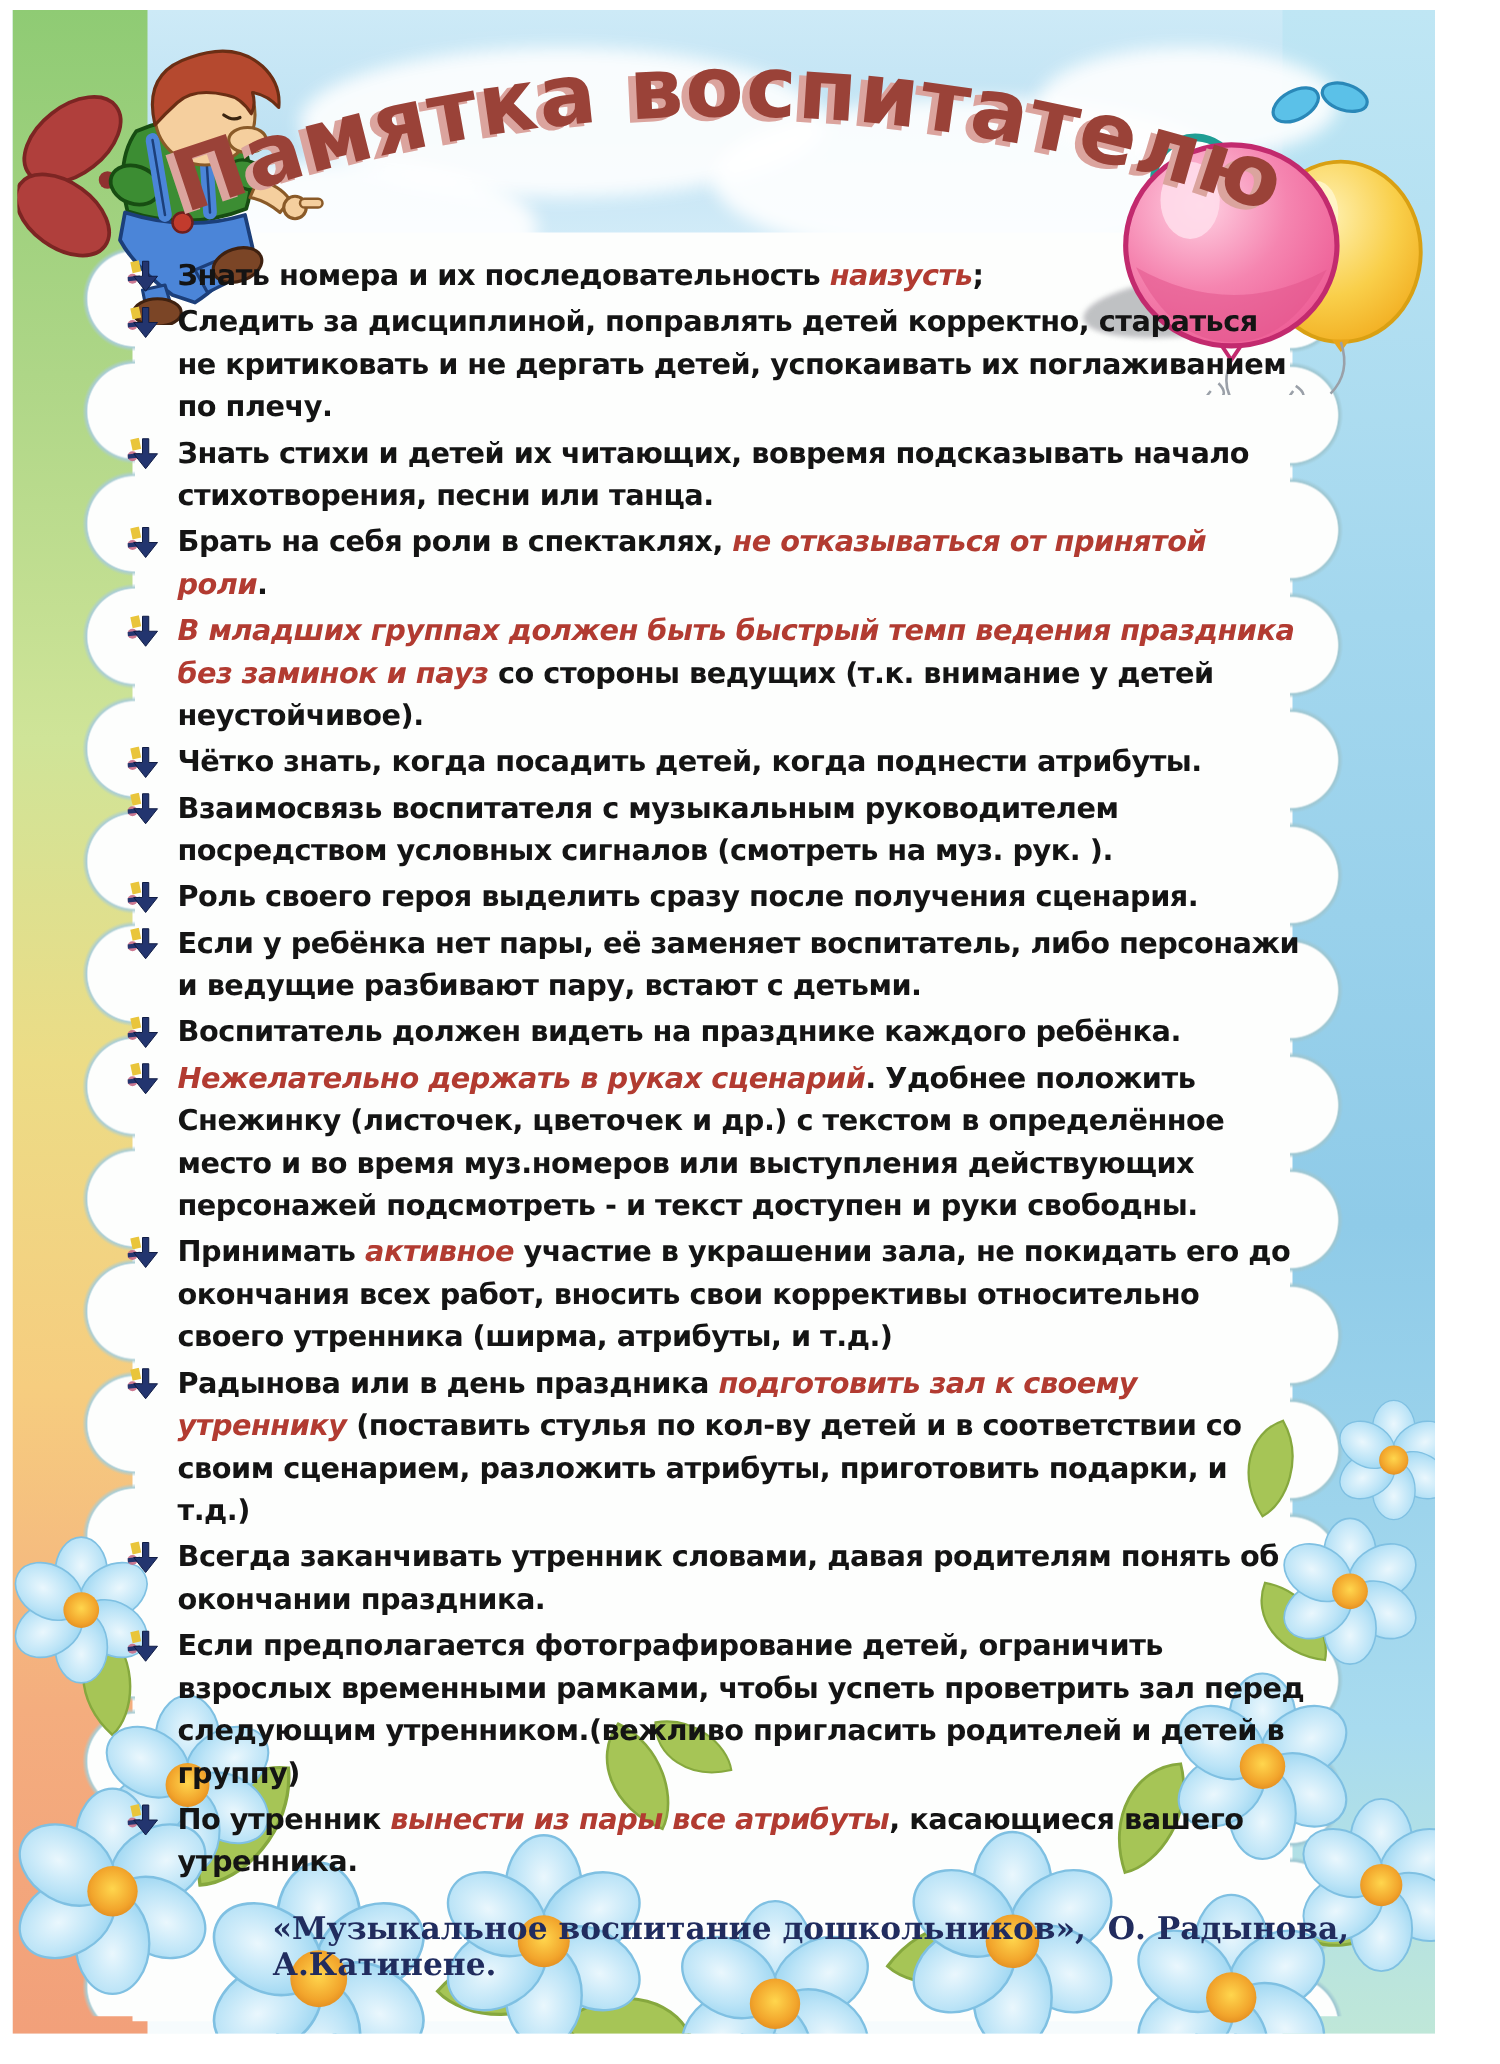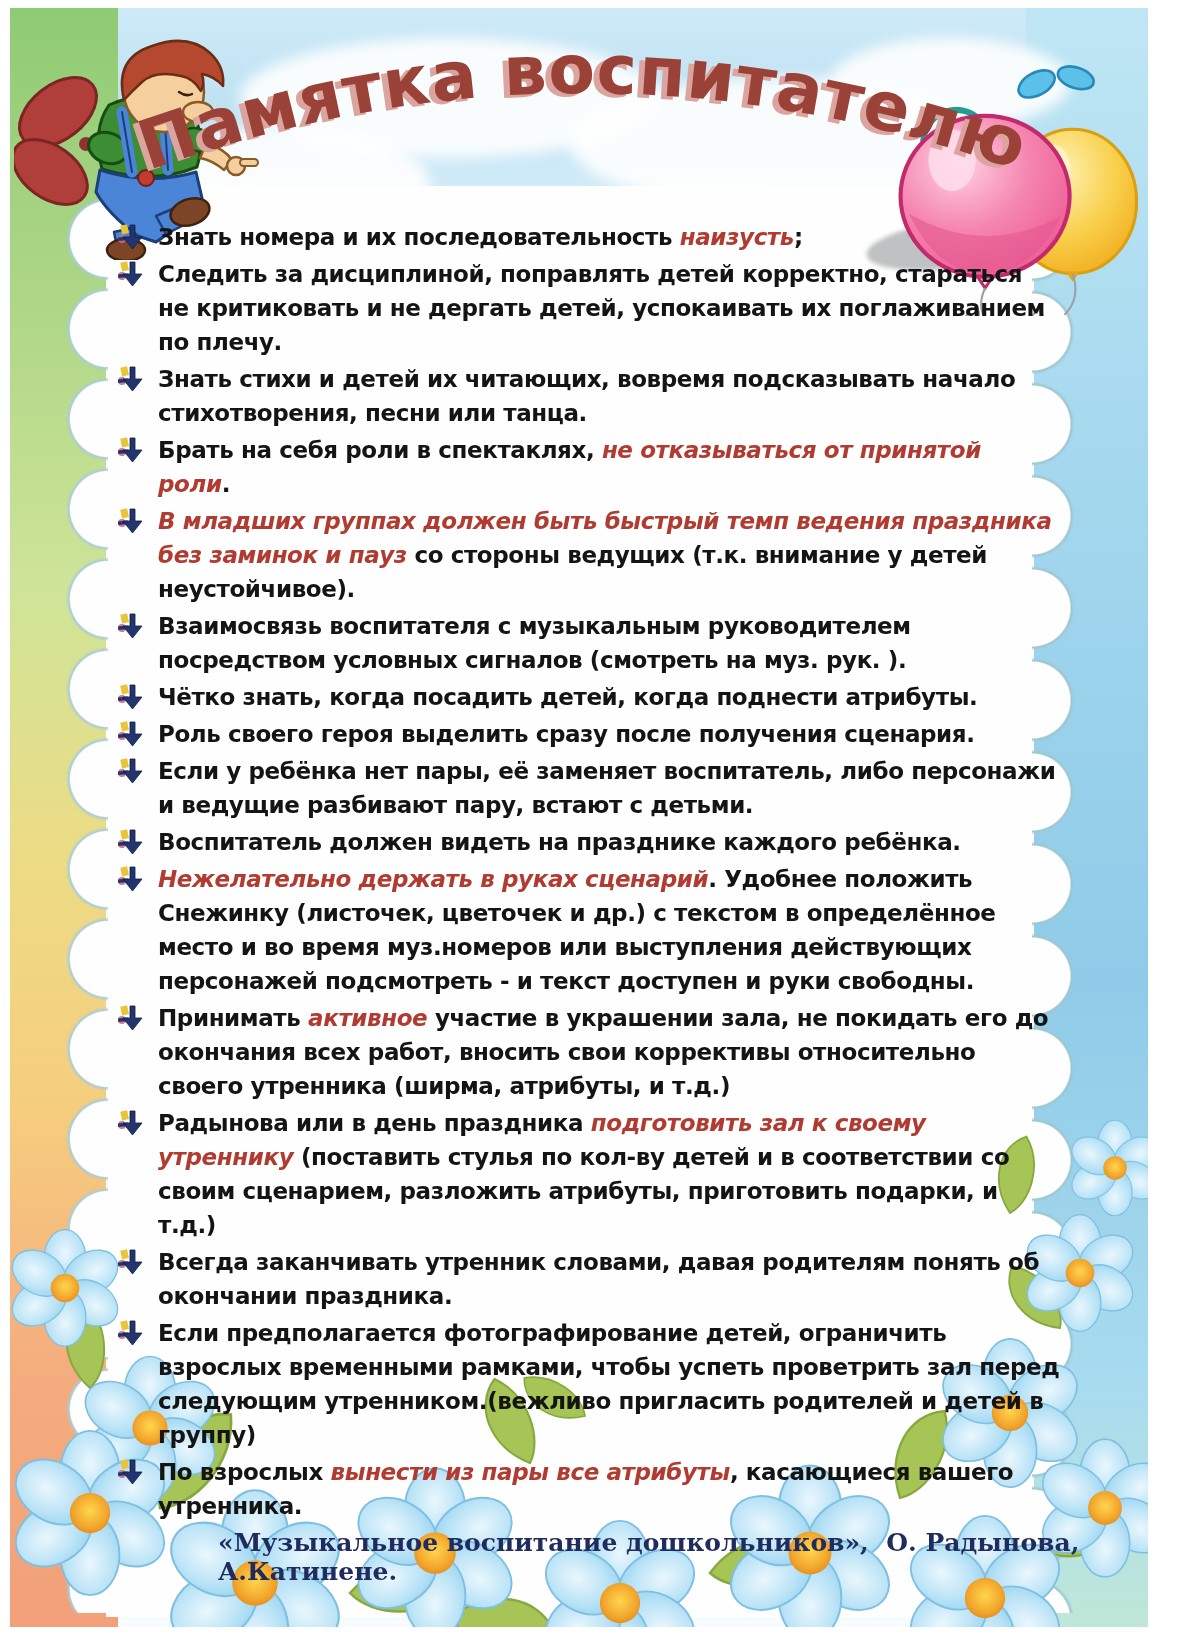--- a/index.html
+++ b/index.html
@@ -32,21 +32,21 @@
     background-size:48px 92px;}
 
   
   .title-svg{position:absolute;left:178px;top:10px;width:790px;height:185px;z-index:6;overflow:visible;}
   .title-svg text{font-family:"DejaVu Sans","Liberation Sans",sans-serif;font-weight:bold;font-size:68px;letter-spacing:1px;}
   .subtitle{position:absolute;left:210px;top:138px;width:690px;z-index:6;text-align:center;
     font-family:"DejaVu Serif","Liberation Serif",serif;font-style:italic;font-weight:bold;
     font-size:30px;color:var(--navy,#1f2a5a);}
 
   
-  .memo-list{position:absolute;left:92px;top:196px;width:942px;margin:16px;padding:0;list-style:none;z-index:5;}
+  .memo-list{position:absolute;left:92px;top:196px;width:942px;margin:0;padding:0;list-style:none;z-index:5;}
   .memo-list li{position:relative;padding-left:40px;margin:0 0 3px 0;
     font-size:23px;font-weight:bold;line-height:34px;letter-spacing:-0.4px;color:var(--body-text,#141414);}
   .memo-list .bullet{position:absolute;left:0;top:4px;width:27px;height:27px;}
   .seg{color:var(--body-text,#141414);}
   .seg.red{color:var(--accent-red,#b23b31);font-style:italic;}
 
   .footer-cite{position:relative;margin:10px 0 0 58px;z-index:5;white-space:pre-wrap;
     font-family:"DejaVu Serif","Liberation Serif",serif;font-weight:bold;
     font-size:25px;color:var(--navy,#1f2a5a);}
 
@@ -239,32 +239,32 @@
               <rect x="3" y="1" width="7" height="9" fill="#e9c53b" transform="rotate(-12 6 5)"></rect>
               <circle cx="4" cy="15" r="4" fill="#c76a86" opacity="0.9"></circle>
               <rect x="0" y="13" width="10" height="3.5" fill="#23356f" transform="rotate(-6 5 14)"></rect>
               <path d="M12 1 h5 v12 h7 l-9.5 12 L5 13 h7 z" fill="#23356f" stroke="#101d45" stroke-width="0.8"></path>
             </svg></span><span class="seg red">В младших группах должен быть быстрый темп ведения праздника без заминок и пауз</span><span class="seg"> со стороны ведущих (т.к. внимание у детей неустойчивое).</span></li>
         <li><span class="bullet"><svg viewBox="0 0 27 27" width="27" height="27">
               <rect x="3" y="1" width="7" height="9" fill="#e9c53b" transform="rotate(-12 6 5)"></rect>
               <circle cx="4" cy="15" r="4" fill="#c76a86" opacity="0.9"></circle>
               <rect x="0" y="13" width="10" height="3.5" fill="#23356f" transform="rotate(-6 5 14)"></rect>
               <path d="M12 1 h5 v12 h7 l-9.5 12 L5 13 h7 z" fill="#23356f" stroke="#101d45" stroke-width="0.8"></path>
+            </svg></span><span class="seg">Чётко знать, когда посадить детей, когда поднести атрибуты.</span></li>
+        <li><span class="bullet"><svg viewBox="0 0 27 27" width="27" height="27">
+              <rect x="3" y="1" width="7" height="9" fill="#e9c53b" transform="rotate(-12 6 5)"></rect>
+              <circle cx="4" cy="15" r="4" fill="#c76a86" opacity="0.9"></circle>
+              <rect x="0" y="13" width="10" height="3.5" fill="#23356f" transform="rotate(-6 5 14)"></rect>
+              <path d="M12 1 h5 v12 h7 l-9.5 12 L5 13 h7 z" fill="#23356f" stroke="#101d45" stroke-width="0.8"></path>
             </svg></span><span class="seg">Взаимосвязь воспитателя с музыкальным руководителем посредством условных сигналов (смотреть на муз. рук. ).</span></li>
         <li><span class="bullet"><svg viewBox="0 0 27 27" width="27" height="27">
               <rect x="3" y="1" width="7" height="9" fill="#e9c53b" transform="rotate(-12 6 5)"></rect>
               <circle cx="4" cy="15" r="4" fill="#c76a86" opacity="0.9"></circle>
               <rect x="0" y="13" width="10" height="3.5" fill="#23356f" transform="rotate(-6 5 14)"></rect>
               <path d="M12 1 h5 v12 h7 l-9.5 12 L5 13 h7 z" fill="#23356f" stroke="#101d45" stroke-width="0.8"></path>
-            </svg></span><span class="seg">Чётко знать, когда посадить детей, когда поднести атрибуты.</span></li>
-        <li><span class="bullet"><svg viewBox="0 0 27 27" width="27" height="27">
-              <rect x="3" y="1" width="7" height="9" fill="#e9c53b" transform="rotate(-12 6 5)"></rect>
-              <circle cx="4" cy="15" r="4" fill="#c76a86" opacity="0.9"></circle>
-              <rect x="0" y="13" width="10" height="3.5" fill="#23356f" transform="rotate(-6 5 14)"></rect>
-              <path d="M12 1 h5 v12 h7 l-9.5 12 L5 13 h7 z" fill="#23356f" stroke="#101d45" stroke-width="0.8"></path>
             </svg></span><span class="seg">Роль своего героя выделить сразу после получения сценария.</span></li>
         <li><span class="bullet"><svg viewBox="0 0 27 27" width="27" height="27">
               <rect x="3" y="1" width="7" height="9" fill="#e9c53b" transform="rotate(-12 6 5)"></rect>
               <circle cx="4" cy="15" r="4" fill="#c76a86" opacity="0.9"></circle>
               <rect x="0" y="13" width="10" height="3.5" fill="#23356f" transform="rotate(-6 5 14)"></rect>
               <path d="M12 1 h5 v12 h7 l-9.5 12 L5 13 h7 z" fill="#23356f" stroke="#101d45" stroke-width="0.8"></path>
             </svg></span><span class="seg">Если у ребёнка нет пары, её заменяет воспитатель, либо персонажи и ведущие разбивают пару, встают с детьми.</span></li>
         <li><span class="bullet"><svg viewBox="0 0 27 27" width="27" height="27">
               <rect x="3" y="1" width="7" height="9" fill="#e9c53b" transform="rotate(-12 6 5)"></rect>
               <circle cx="4" cy="15" r="4" fill="#c76a86" opacity="0.9"></circle>
@@ -299,18 +299,18 @@
               <rect x="3" y="1" width="7" height="9" fill="#e9c53b" transform="rotate(-12 6 5)"></rect>
               <circle cx="4" cy="15" r="4" fill="#c76a86" opacity="0.9"></circle>
               <rect x="0" y="13" width="10" height="3.5" fill="#23356f" transform="rotate(-6 5 14)"></rect>
               <path d="M12 1 h5 v12 h7 l-9.5 12 L5 13 h7 z" fill="#23356f" stroke="#101d45" stroke-width="0.8"></path>
             </svg></span><span class="seg">Если предполагается фотографирование детей, ограничить взрослых временными рамками, чтобы успеть проветрить зал перед следующим утренником.(вежливо пригласить родителей и детей в группу)</span></li>
         <li><span class="bullet"><svg viewBox="0 0 27 27" width="27" height="27">
               <rect x="3" y="1" width="7" height="9" fill="#e9c53b" transform="rotate(-12 6 5)"></rect>
               <circle cx="4" cy="15" r="4" fill="#c76a86" opacity="0.9"></circle>
               <rect x="0" y="13" width="10" height="3.5" fill="#23356f" transform="rotate(-6 5 14)"></rect>
               <path d="M12 1 h5 v12 h7 l-9.5 12 L5 13 h7 z" fill="#23356f" stroke="#101d45" stroke-width="0.8"></path>
-            </svg></span><span class="seg">По взрослых  </span><span class="seg red">вынести из пары все атрибуты</span><span class="seg">, касающиеся вашего утренника.</span></li>
+            </svg></span><span class="seg">По утренник  </span><span class="seg red">вынести из пары все атрибуты</span><span class="seg">, касающиеся вашего утренника.</span></li>
       </ol>
 
   <div class="footer-cite" style="position: absolute; left: 150px; top: 1510px; z-index: 5;">«Музыкальное воспитание дошкольников»,  О. Радынова,      А.Катинене.</div>
     </div>
 </div>
 
 </body></html>

